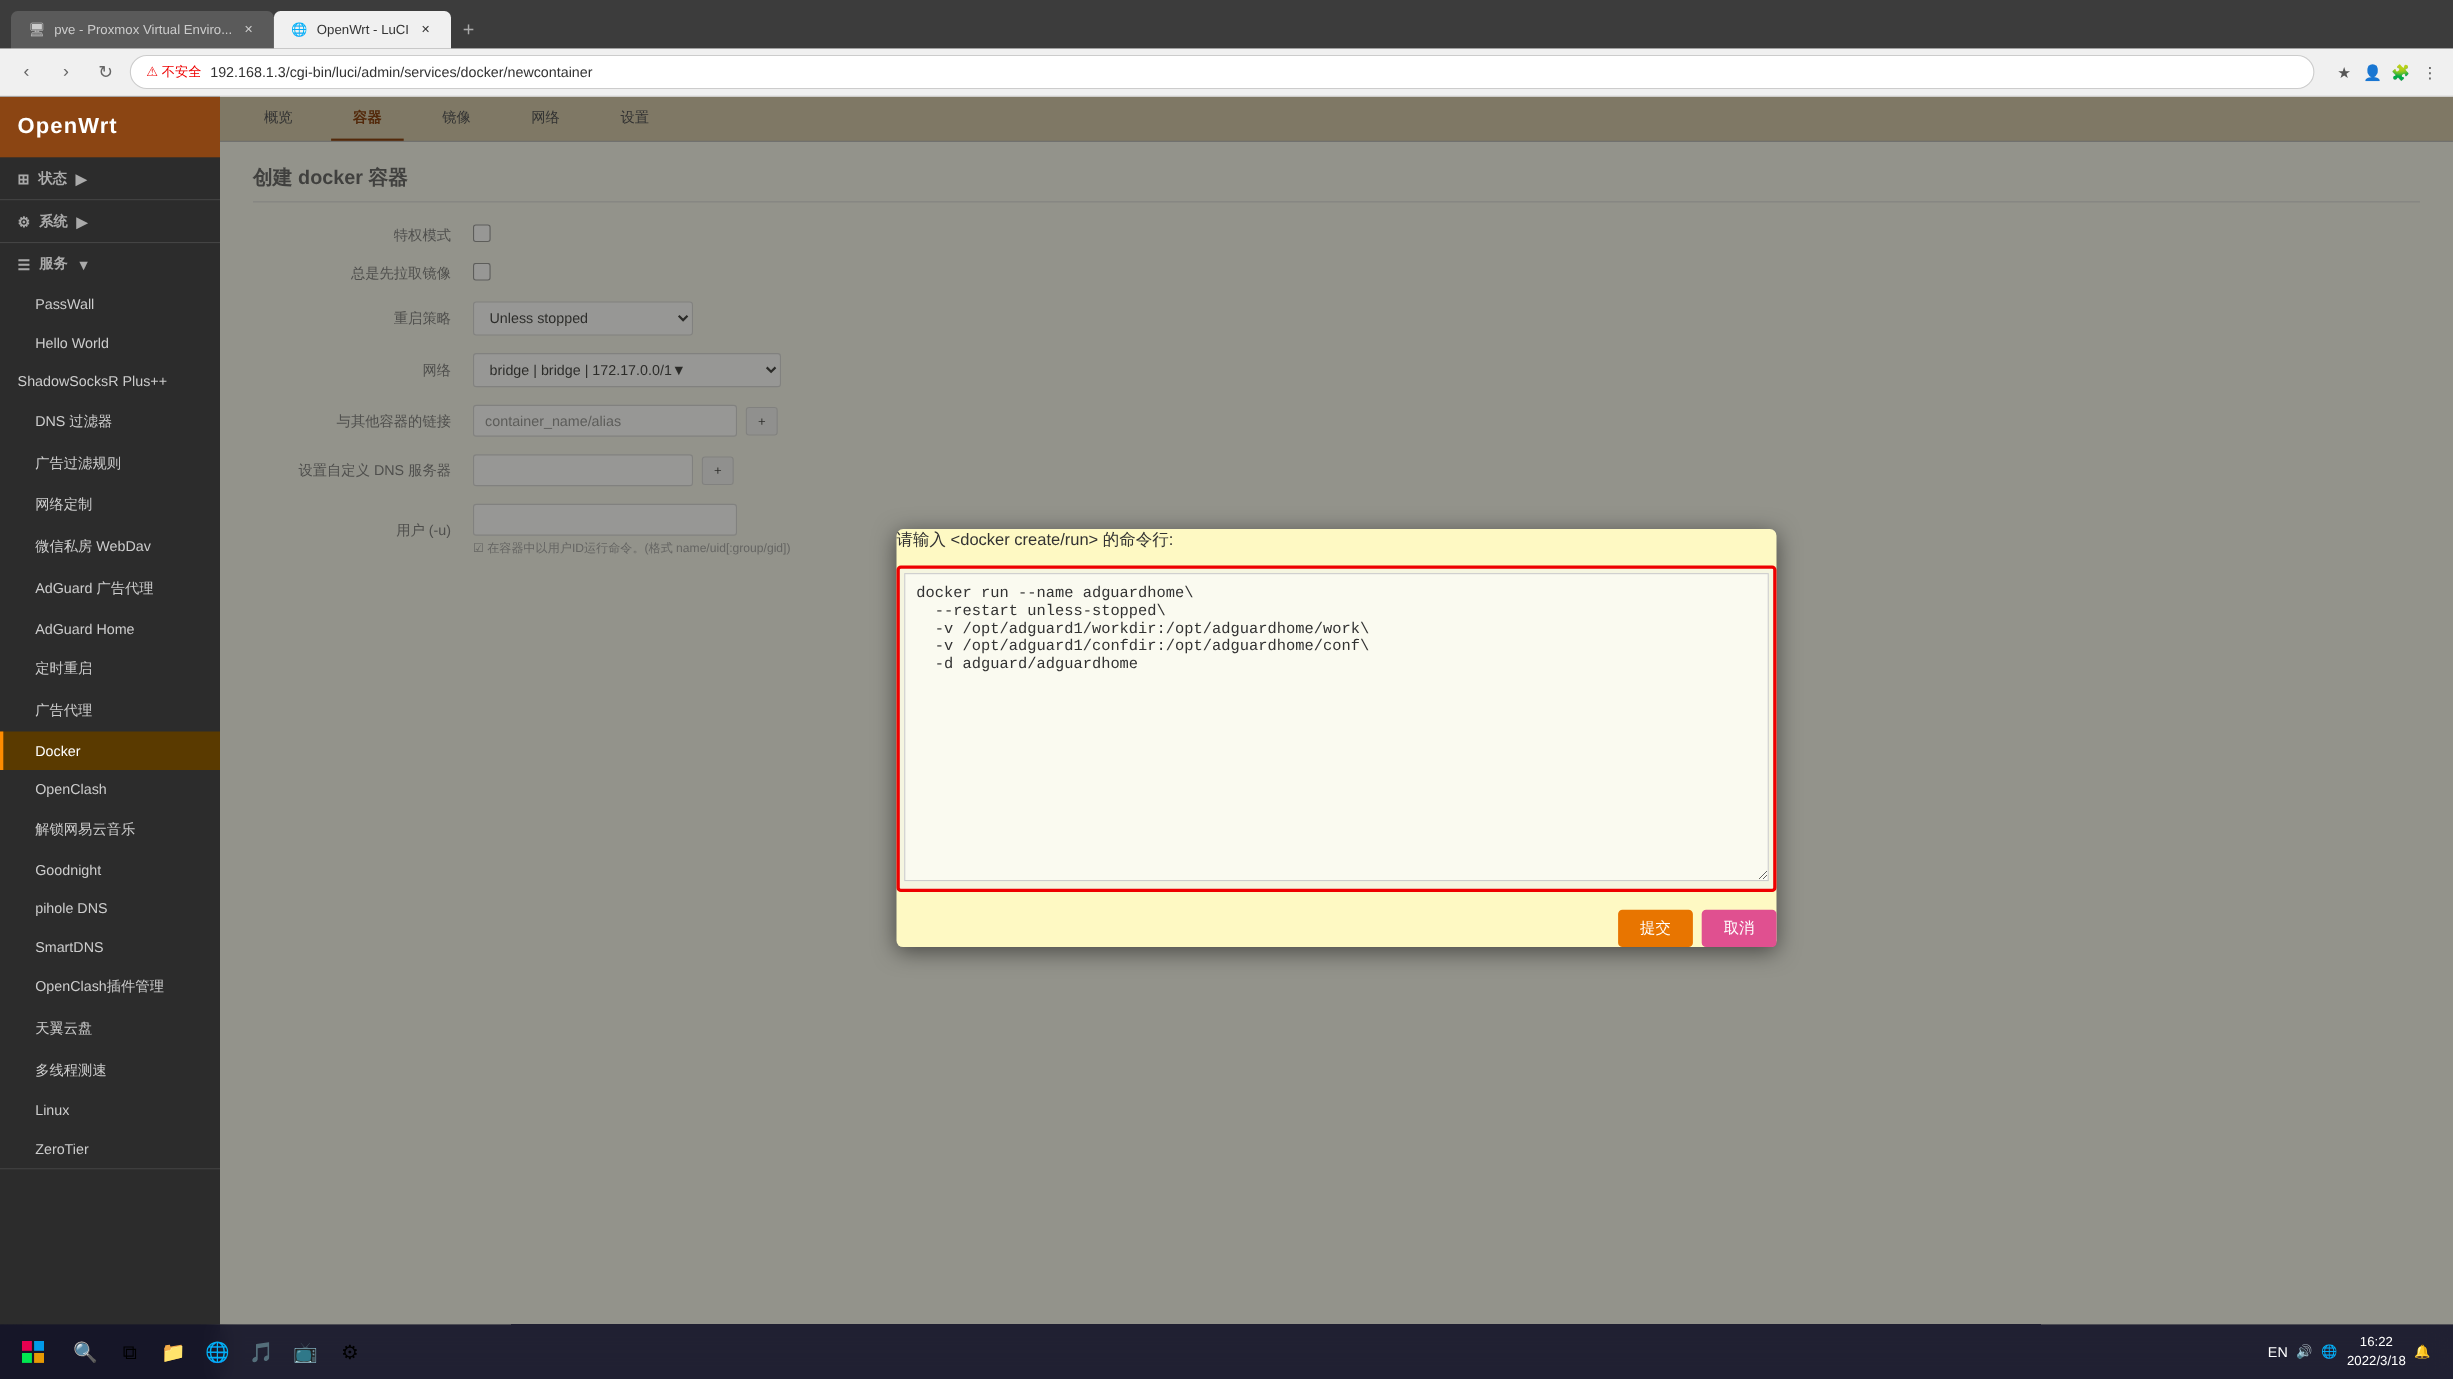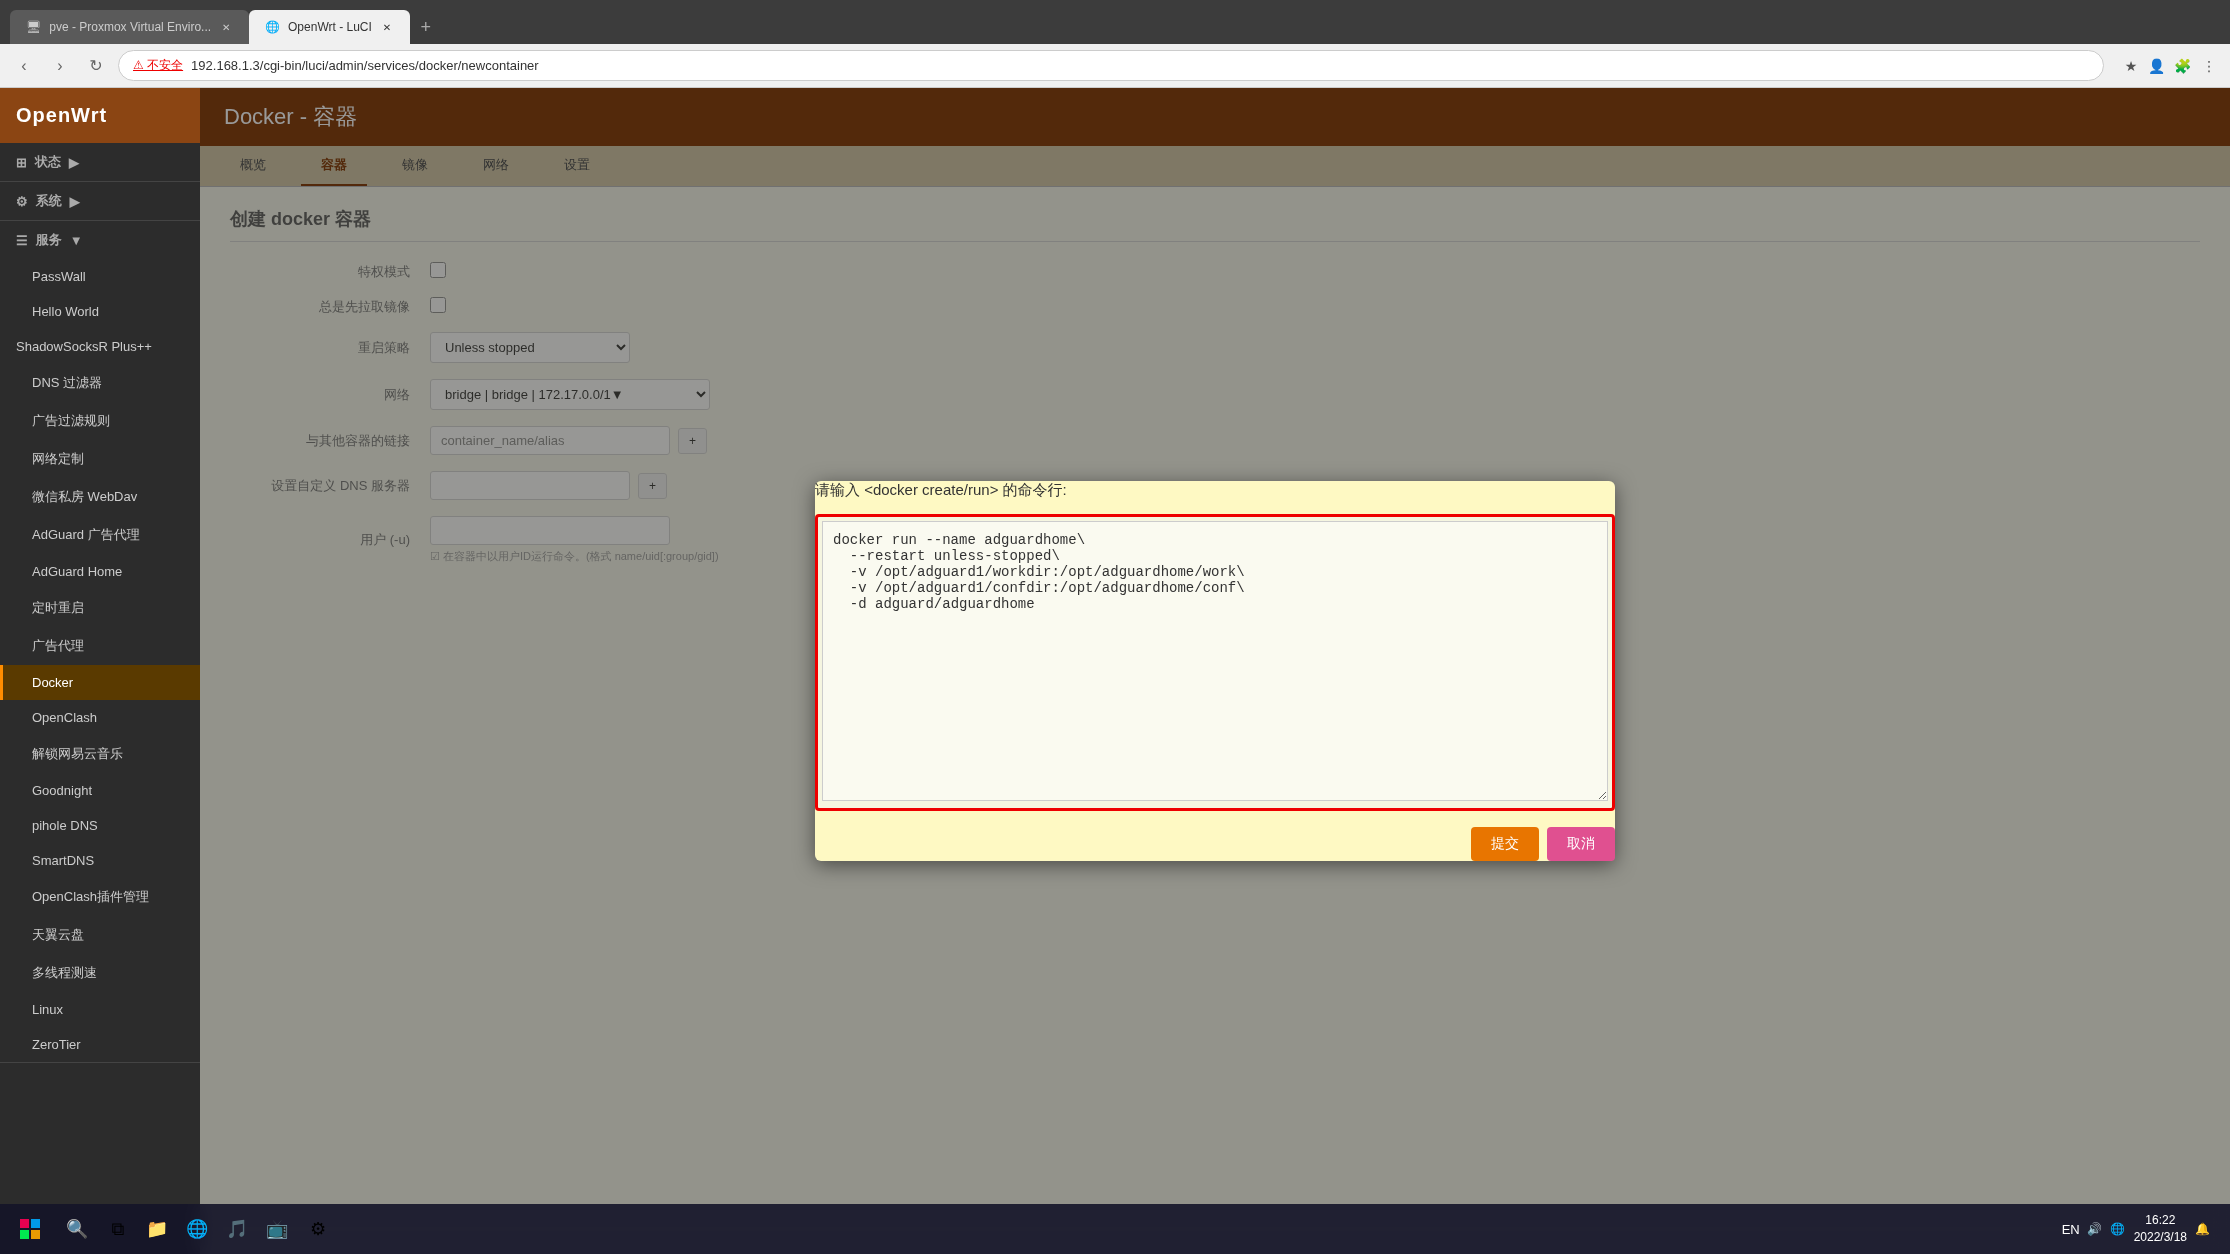--- a/index.html
+++ b/index.html
@@ -422,21 +422,21 @@
       <span class="close-btn">✕</span>
     </div>
     <div style="width:32px;height:34px;display:flex;align-items:center;justify-content:center;color:#aaa;font-size:18px;cursor:pointer;">+</div>
   </div>
 
   <div class="address-bar">
     <div class="nav-btn">‹</div>
     <div class="nav-btn">›</div>
     <div class="nav-btn">↻</div>
     <div class="address-input">
-      <span style="color:#e00;font-size:12px;text-decoration:underline;">⚠ 不安全</span>
+      <span style="color:#e00;font-size:12px;">⚠ 不安全</span>
       <span style="color:#333;font-size:13px;">192.168.1.3/cgi-bin/luci/admin/services/docker/newcontainer</span>
     </div>
     <div class="addr-icon-row">
       <div class="addr-icon">★</div>
       <div class="addr-icon">👤</div>
       <div class="addr-icon">🧩</div>
       <div class="addr-icon">⋮</div>
     </div>
   </div>
 
@@ -531,23 +531,20 @@
           <span>Linux</span>
         </div>
         <div class="sidebar-item" style="padding-left:32px;">
           <span>ZeroTier</span>
         </div>
       </div>
     </div>
 
     <div class="main-content">
 
-      <div class="main-header">
-        <h1>Docker - 容器</h1>
-      </div>
 
       <div class="page-tabs">
         <div class="page-tab">概览</div>
         <div class="page-tab active">容器</div>
         <div class="page-tab">镜像</div>
         <div class="page-tab">网络</div>
         <div class="page-tab">设置</div>
       </div>
 
       <div class="page-body" style="opacity:0.7;">

